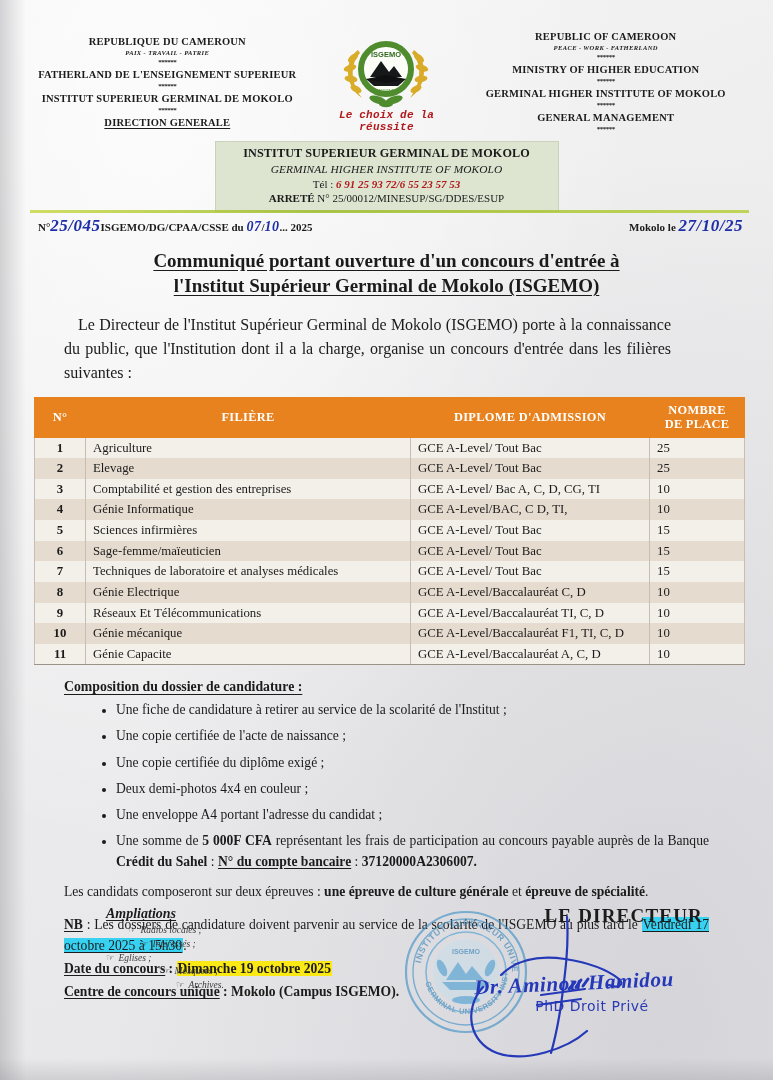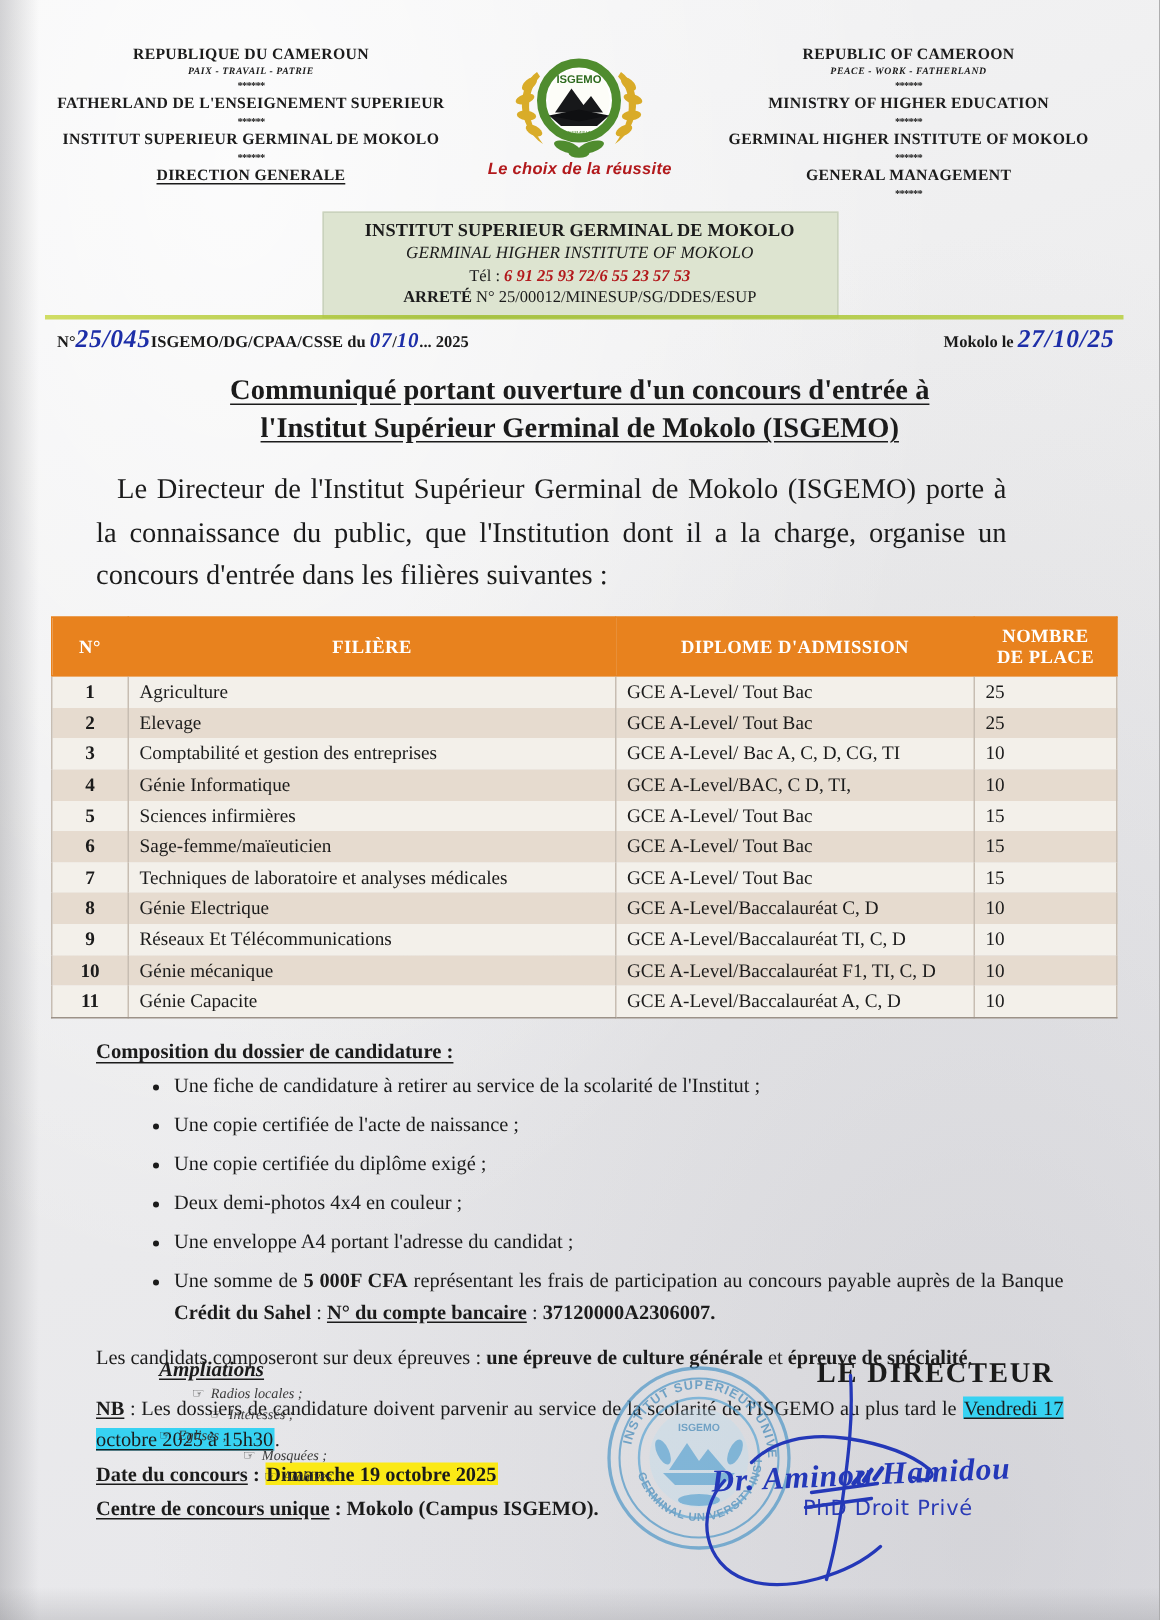--- a/index.html
+++ b/index.html
@@ -37,21 +37,21 @@
     position: absolute;
     left: 0; right: 0; bottom: 0; height: 22px;
     background: linear-gradient(to top, rgba(120,120,125,0.22), rgba(255,255,255,0));
     pointer-events: none;
   }
   .content { position: relative; z-index: 3; }
 
   
   .letterhead {
     display: flex;
-    align-items: flex-start;
+    align-items: center;
     justify-content: space-between;
     padding: 30px 26px 0 26px;
   }
   .lh-col {
     width: 290px;
     text-align: center;
     font-weight: bold;
     font-size: 10.5px;
     letter-spacing: 0.2px;
     line-height: 1.35;
@@ -70,21 +70,21 @@
   }
   .lh-col .lh-last { text-decoration: underline; text-underline-offset: 2px; }
 
   .logo-wrap {
     width: 160px;
     text-align: center;
     padding-top: 2px;
   }
   .logo-emblem { margin: 0 auto; display: block; }
   .logo-tag {
-    font-family: Liberation Sans, sans-serif;
+    font-family: Liberation Mono, monospace;
     font-style: italic;
     font-weight: bold;
     font-size: 11px;
     color: #b2191c;
     margin-top: 1px;
     letter-spacing: 0.2px;
   }
 
   
   .greenbox {
@@ -137,21 +137,21 @@
     font-weight: bold;
     font-size: 19px;
     line-height: 1.35;
     margin: 12px 40px 0 40px;
   }
   .doc-title span { text-decoration: underline; text-underline-offset: 3px; }
 
   
   .intro {
     margin: 14px 102px 0 64px;
-    font-size: 19px;
+    font-size: 16px;
     line-height: 1.5;
     text-align: justify;
     text-indent: 14px;
   }
 
   
   .table-wrap { margin: 12px 28px 0 34px; }
   table.filieres {
     width: 100%;
     border-collapse: collapse;

